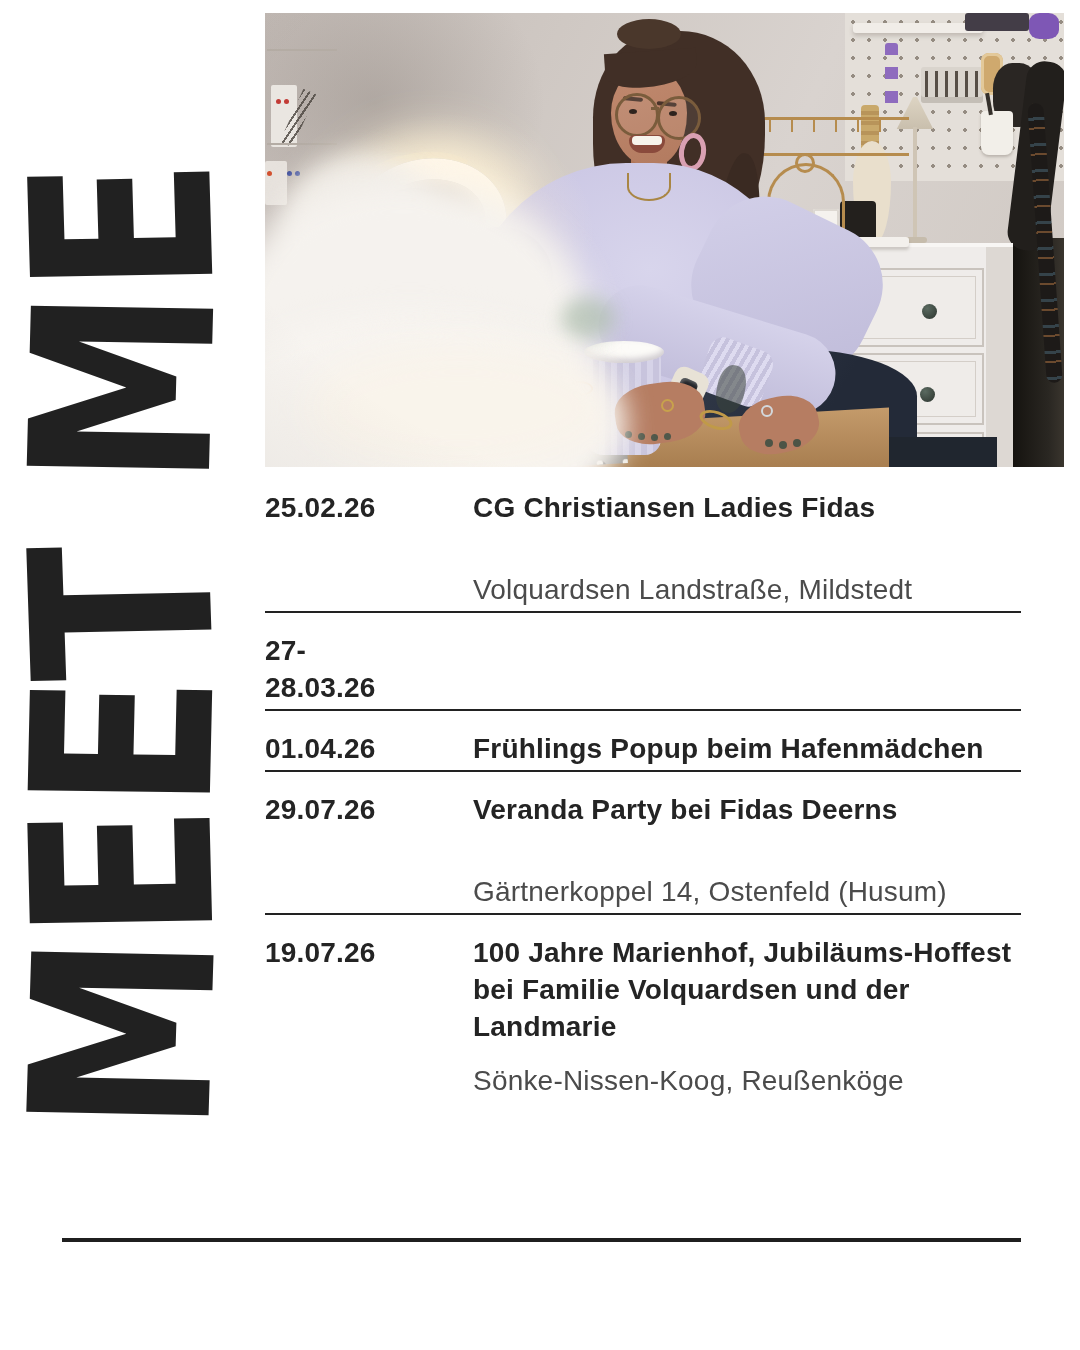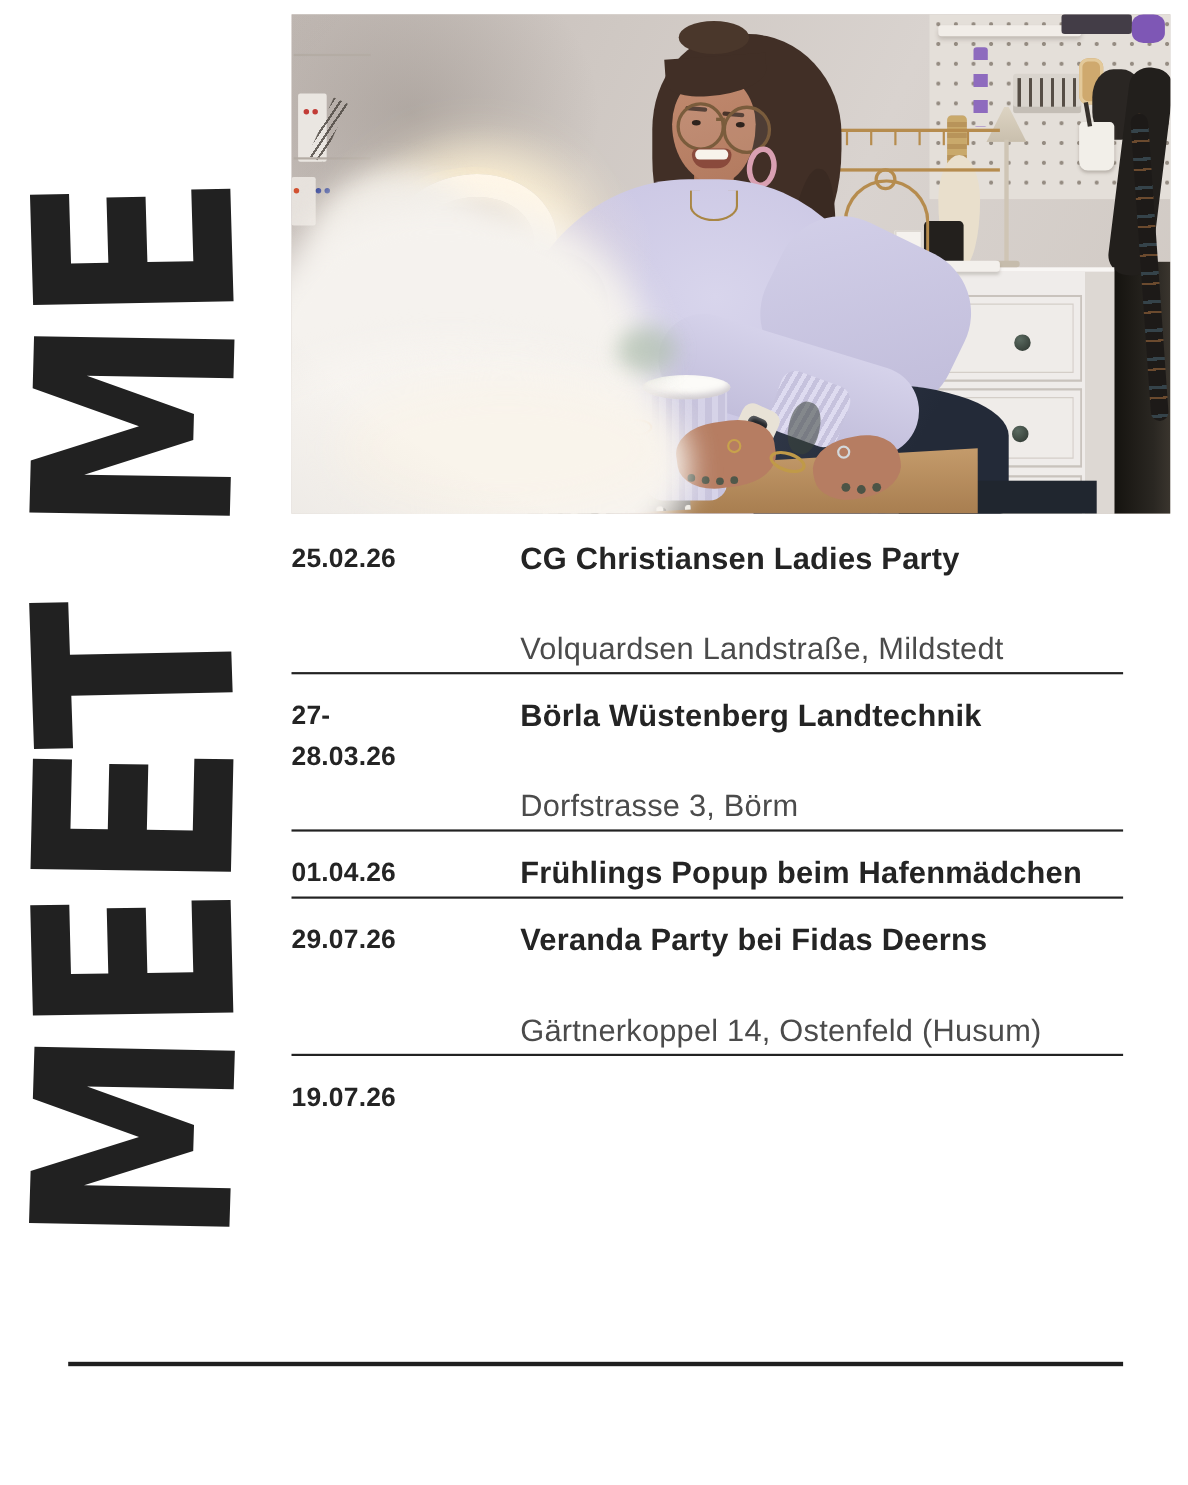--- a/index.html
+++ b/index.html
@@ -41,21 +41,21 @@
     position:absolute;left:265px;top:470px;width:756px;
   }
   .event-row{
     display:flex;
     padding:19px 0 3px 0;
     border-bottom:2px solid #222222;
   }
   .event-row:last-child{border-bottom:none;padding-bottom:18px;}
   .event-date{
     flex:0 0 208px;
-    font-size:24px;font-weight:700;color:#242424;line-height:37px;
+    font-size:28px;font-weight:700;color:#242424;line-height:37px;
     letter-spacing:0.2px;
   }
   .event-date span{display:inline-block;max-width:130px;}
   .event-main{flex:1;}
   .event-title{
     font-size:28px;font-weight:700;color:#242424;line-height:37px;
     letter-spacing:0.2px;
   }
   .event-location{
     margin-top:45px;
@@ -186,42 +186,42 @@
   <div class="ph" style="left:-70px;top:300px;width:430px;height:230px;background:#f7f4f0;border-radius:50%;filter:blur(14px);"></div>
   <div class="ph" style="left:296px;top:284px;width:54px;height:42px;background:#a9bba8;border-radius:50%;filter:blur(9px);opacity:.65;"></div>
   <div class="ph" style="left:40px;top:330px;width:310px;height:130px;background:rgba(250,243,232,0.6);border-radius:50%;filter:blur(18px);"></div>
   <div class="ph" style="inset:0;background:radial-gradient(130% 130% at 68% 38%,transparent 55%,rgba(88,78,68,0.16) 100%);"></div>
 </div>
 
 <div class="events">
   <div class="event-row">
     <div class="event-date"><span>25.02.26</span></div>
     <div class="event-main">
-      <div class="event-title">CG Christiansen Ladies Party</div>
+      <div class="event-title">CG Christiansen Ladies Fidas</div>
       <div class="event-location">Volquardsen Landstraße, Mildstedt</div>
     </div>
   </div>
   <div class="event-row">
     <div class="event-date"><span>27-28.03.26</span></div>
-    <div class="event-main">
-      <div class="event-title">Börla Wüstenberg Landtechnik</div>
-      <div class="event-location">Dorfstrasse 3, Börm</div>
-    </div>
   </div>
   <div class="event-row">
     <div class="event-date"><span>01.04.26</span></div>
     <div class="event-main">
       <div class="event-title">Frühlings Popup beim Hafenmädchen</div>
     </div>
   </div>
   <div class="event-row">
     <div class="event-date"><span>29.07.26</span></div>
     <div class="event-main">
       <div class="event-title">Veranda Party bei Fidas Deerns</div>
       <div class="event-location">Gärtnerkoppel 14, Ostenfeld (Husum)</div>
     </div>
   </div>
   <div class="event-row">
     <div class="event-date"><span>19.07.26</span></div>
+    <div class="event-main">
+      <div class="event-title">100 Jahre Marienhof, Jubiläums-Hoffest bei Familie Volquardsen und der Landmarie</div>
+      <div class="event-location">Sönke-Nissen-Koog, Reußenköge</div>
+    </div>
   </div>
 </div>
 
 <div class="bottom-rule"></div>
 
 </body></html>

